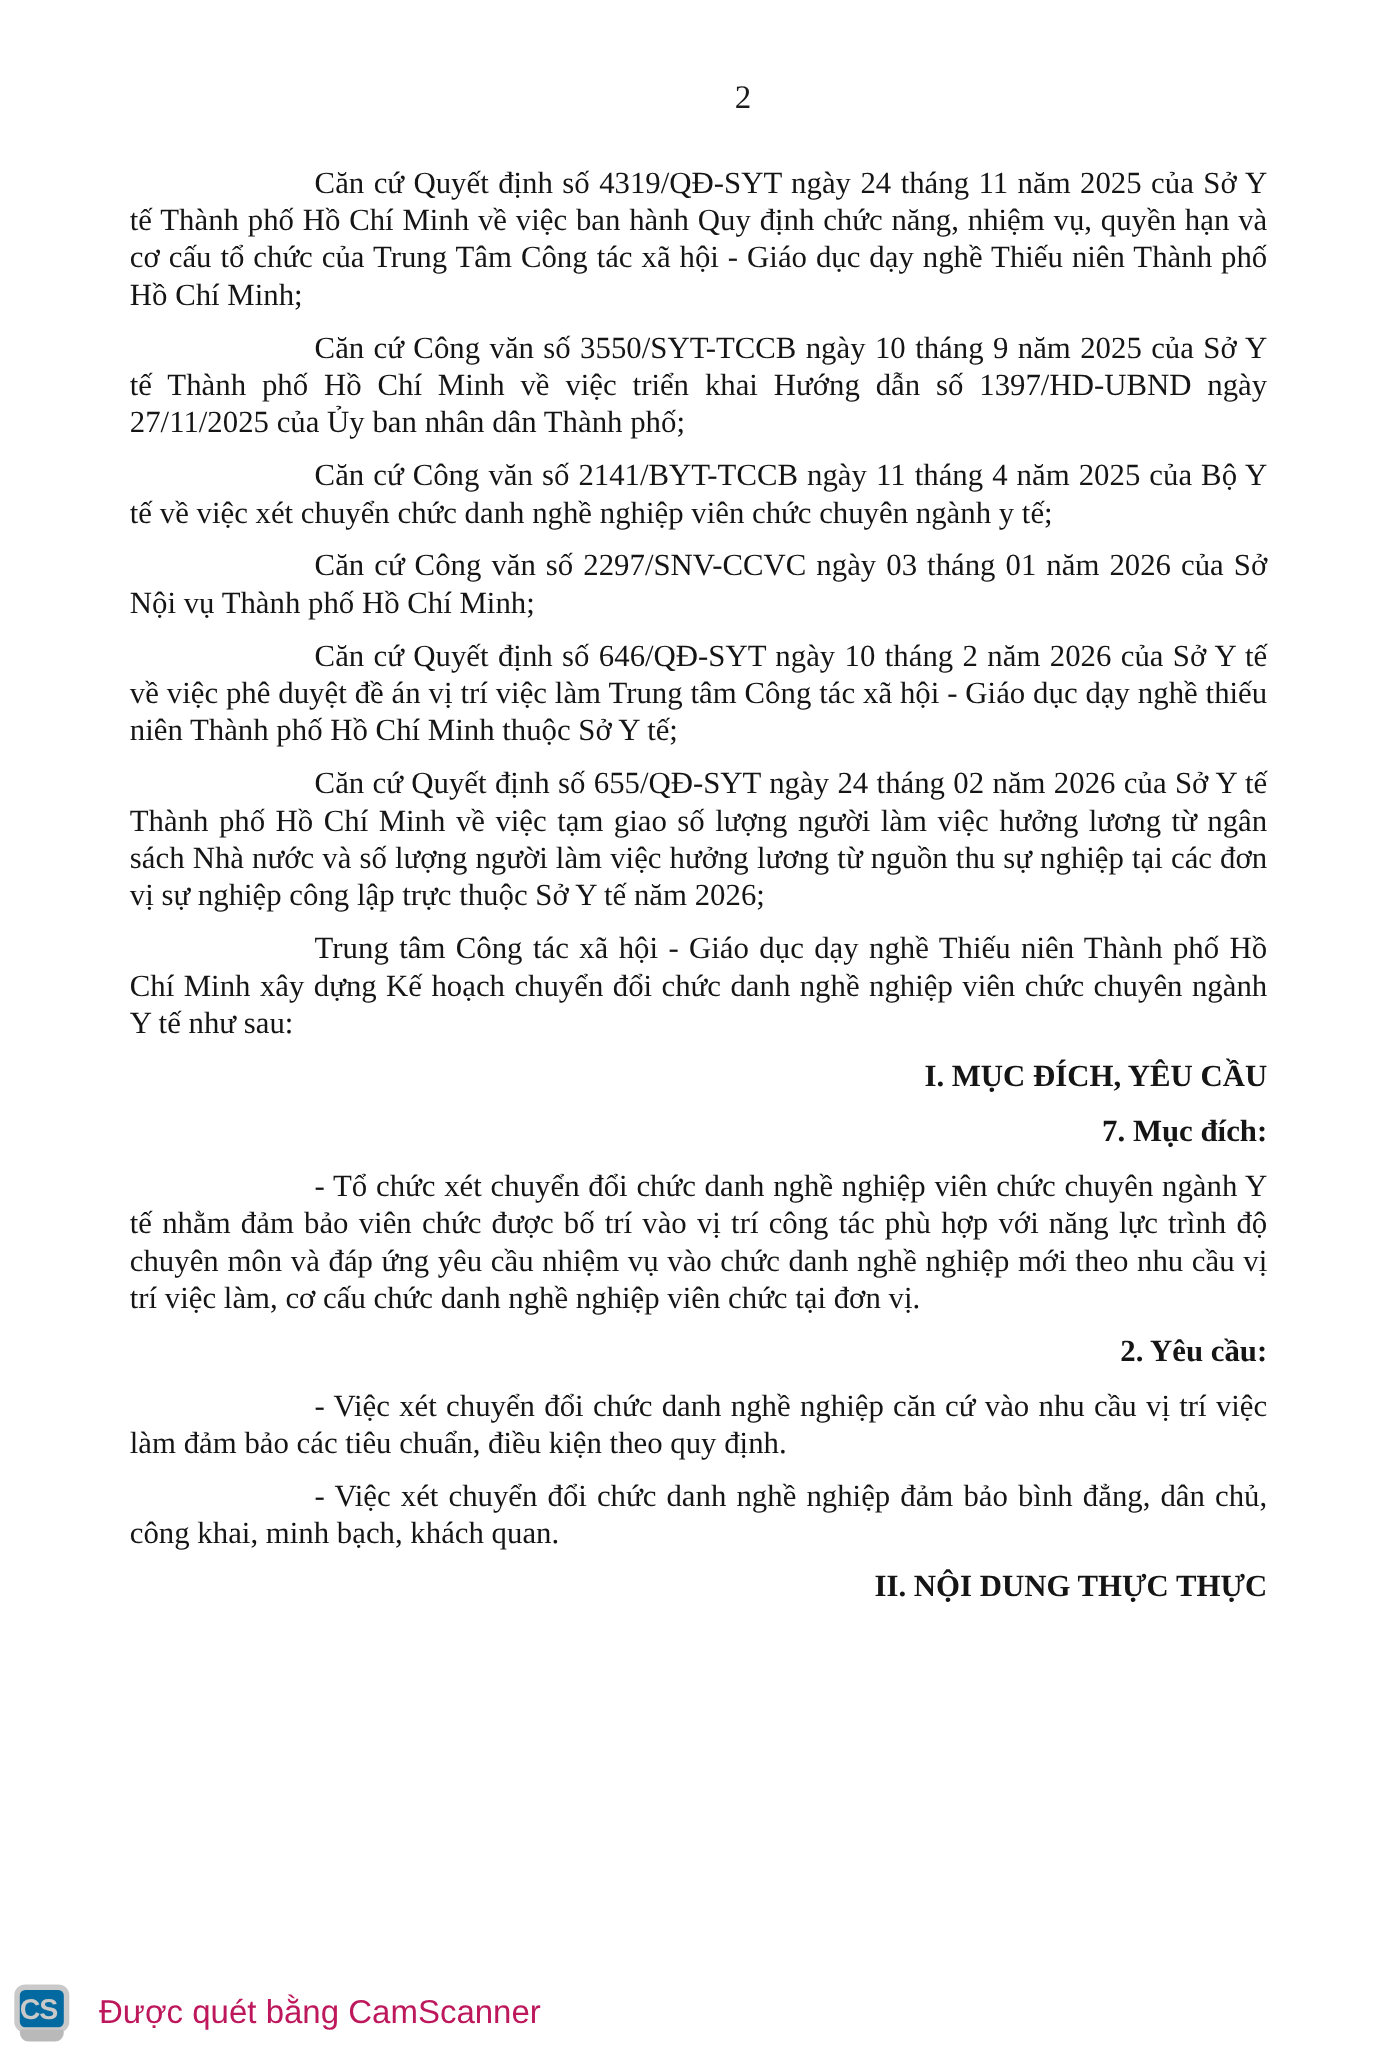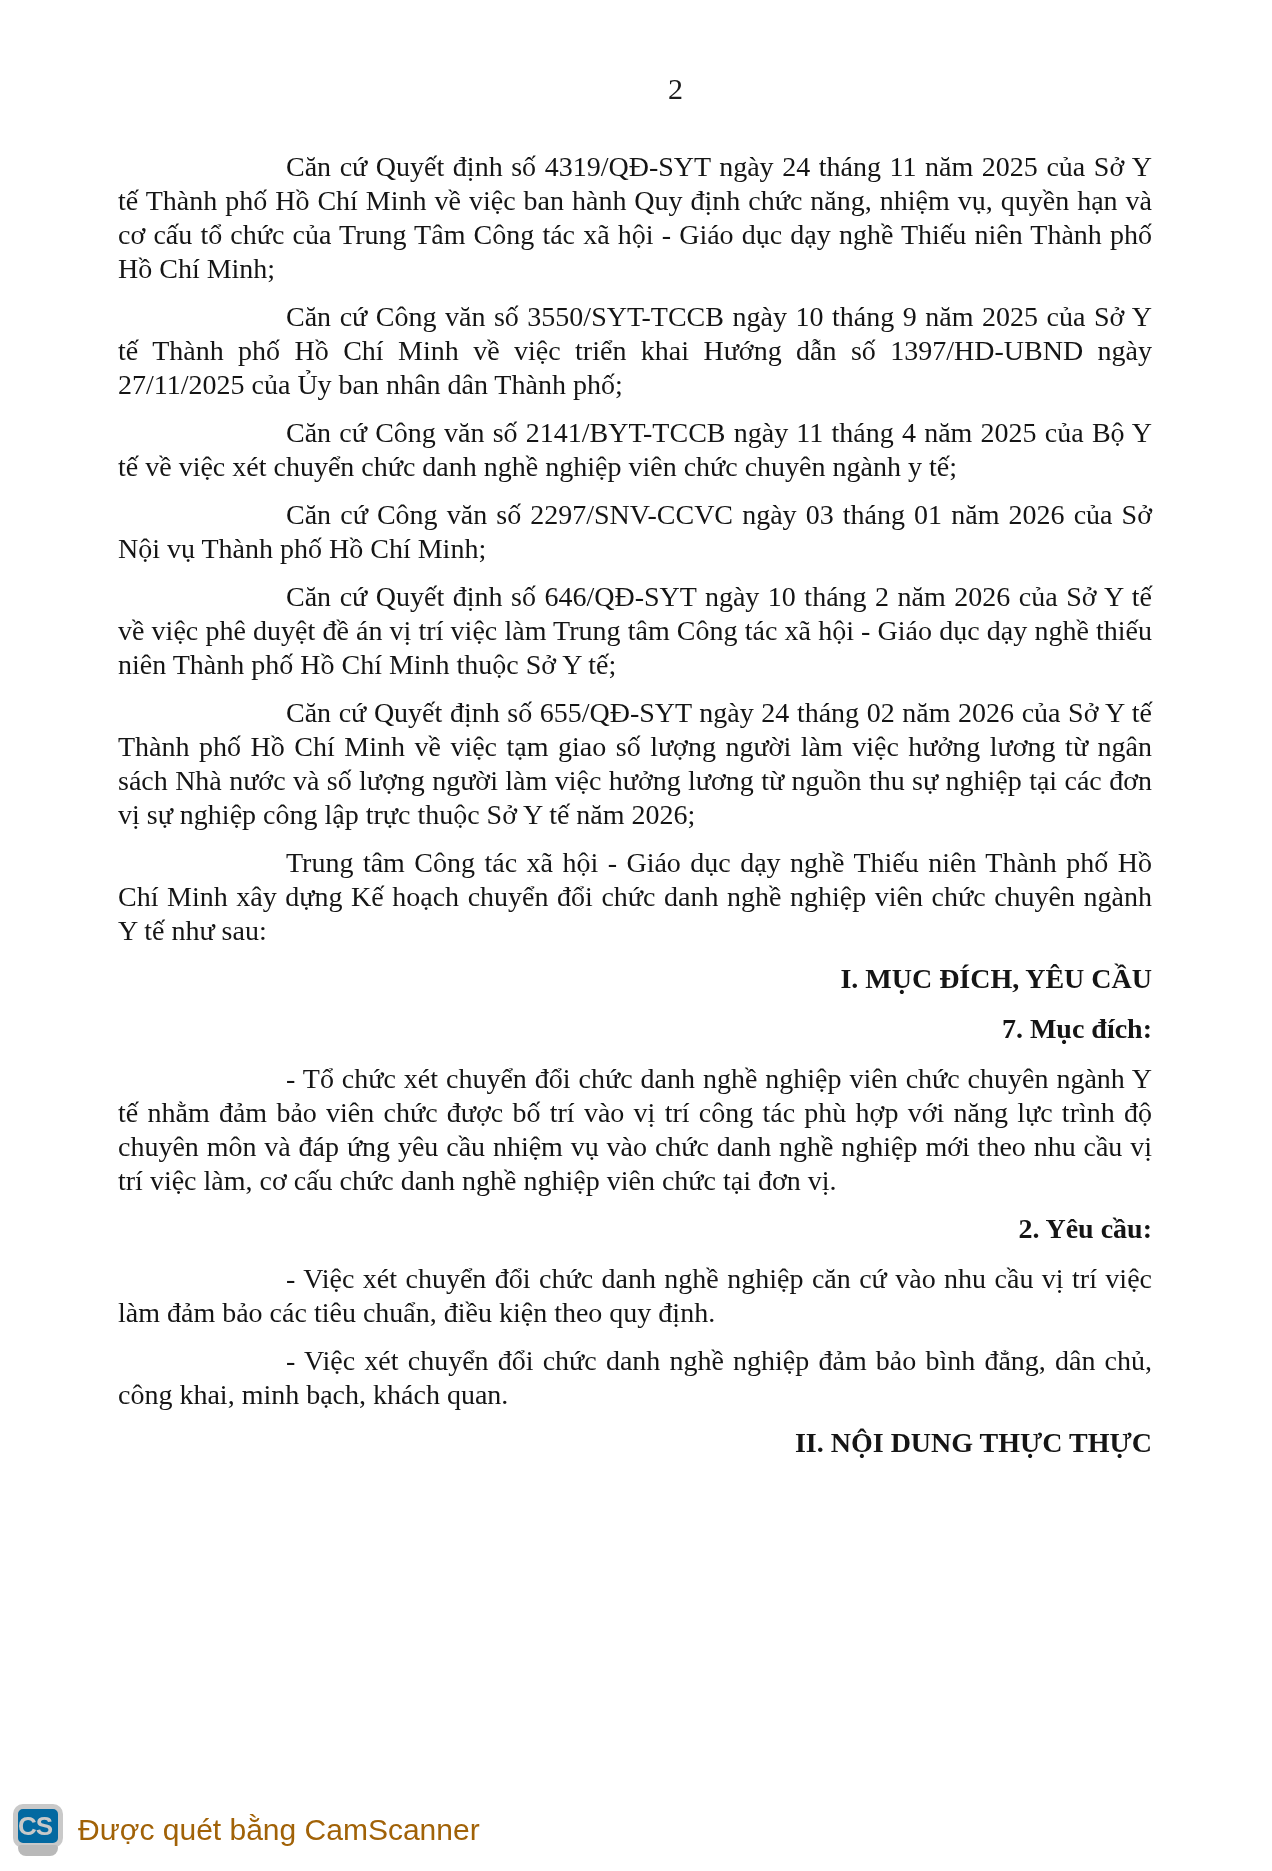--- a/index.html
+++ b/index.html
@@ -60,22 +60,23 @@
   }
   .cs-tab {
     width: 40px; height: 11px;
     margin: -3px auto 0 auto;
     background: #b9b9b9;
     border-radius: 3px 3px 8px 8px;
   }
   .caption {
     font-family: "Liberation Sans", sans-serif;
     font-size: 30px;
-    color: #a16207;
+    color: #be185d;
     white-space: nowrap;
+    margin-left: 12px;
   }
 </style>
 </head>
 <body>
 
 <div class="page">
 
   <div class="page-number">2</div>
 
   <div class="content">

